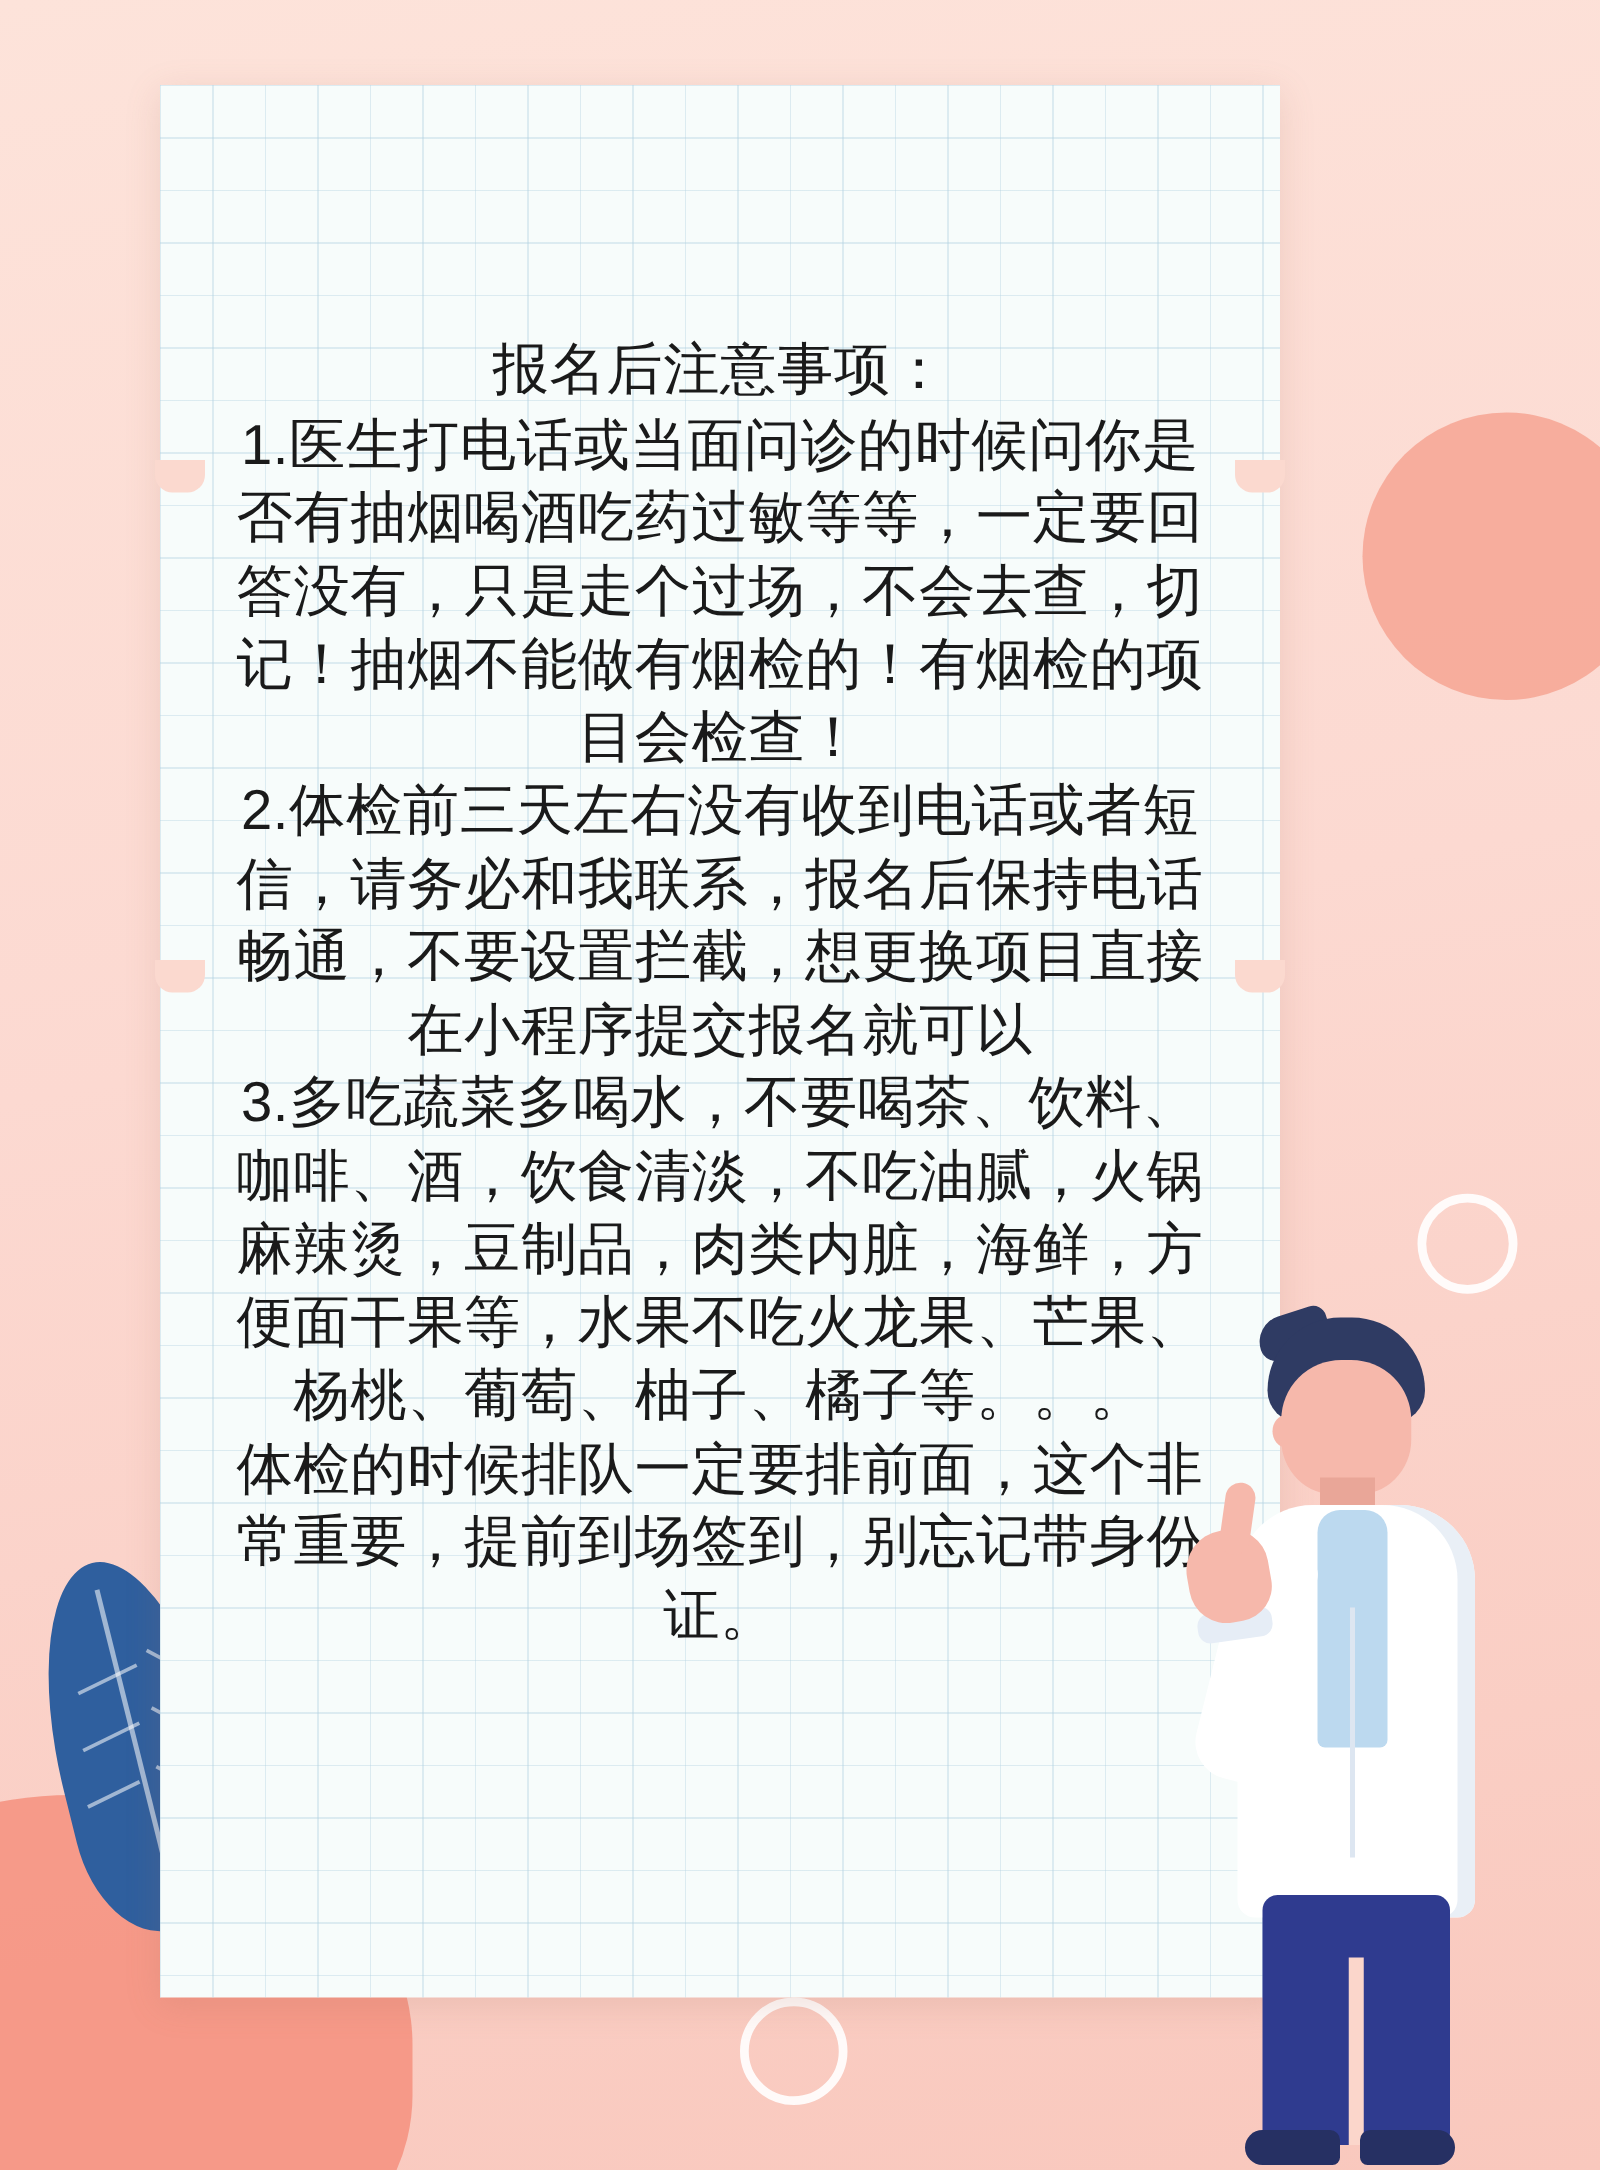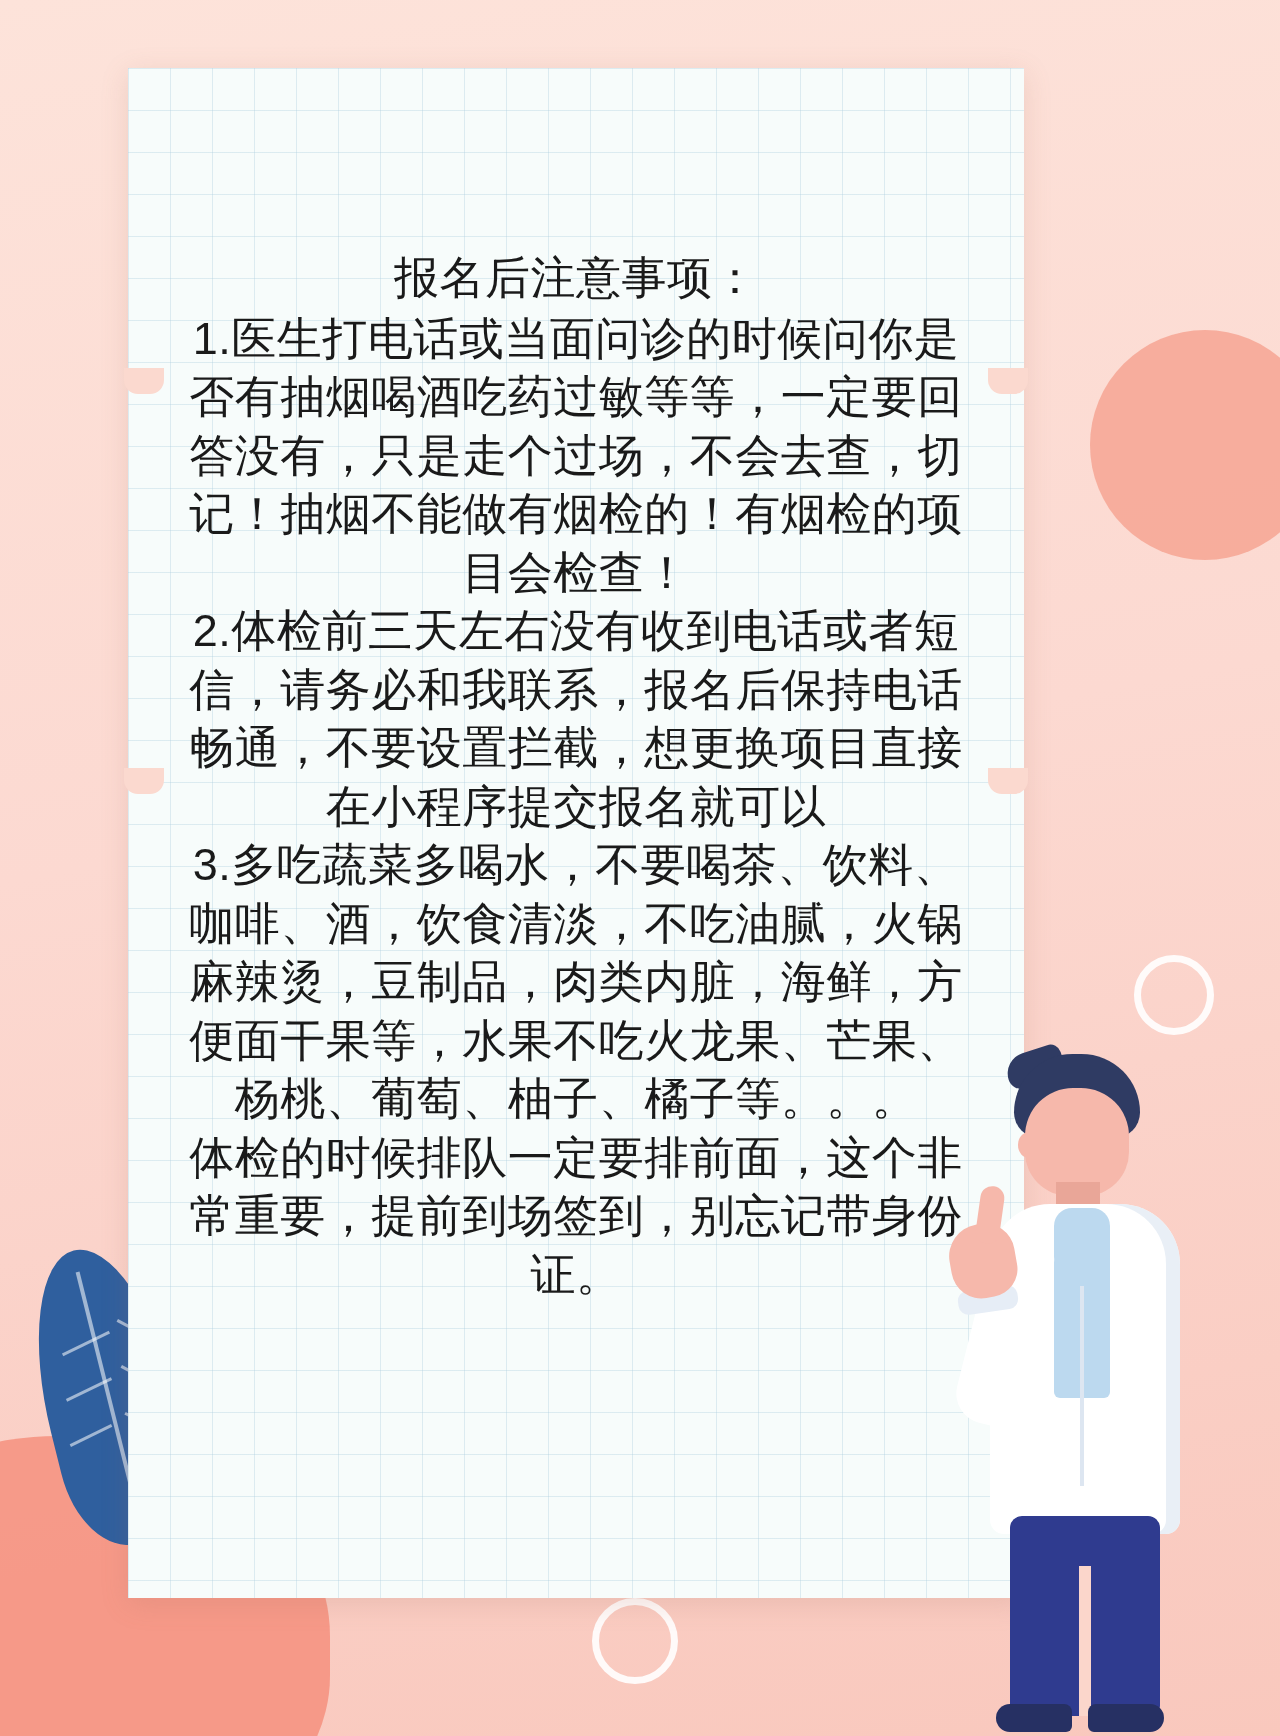--- a/index.html
+++ b/index.html
@@ -117,21 +117,21 @@
     height: 26px;
     background: #fbd9cf;
     border-radius: 0 0 14px 14px;
   }
   .notch.left  { left: -4px; }
   .notch.right { right: -4px; border-radius: 0 0 14px 14px; }
 
   .content {
     position: absolute;
     left: 0; right: 0;
-    top: 64px;
+    top: 81px;
     padding: 0 48px;
     box-sizing: border-box;
     text-align: center;
     color: #1a1a1a;
     font-family: "Liberation Sans", sans-serif;
     font-size: 45px;
     line-height: 1.30;
     letter-spacing: .5px;
     white-space: pre-wrap;
     word-break: break-all;

